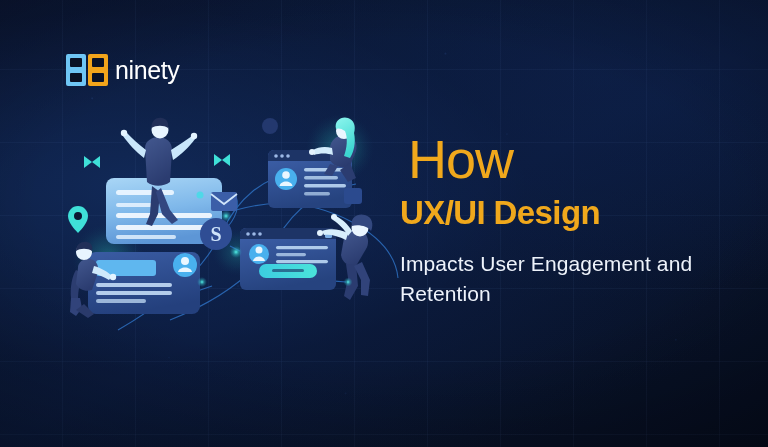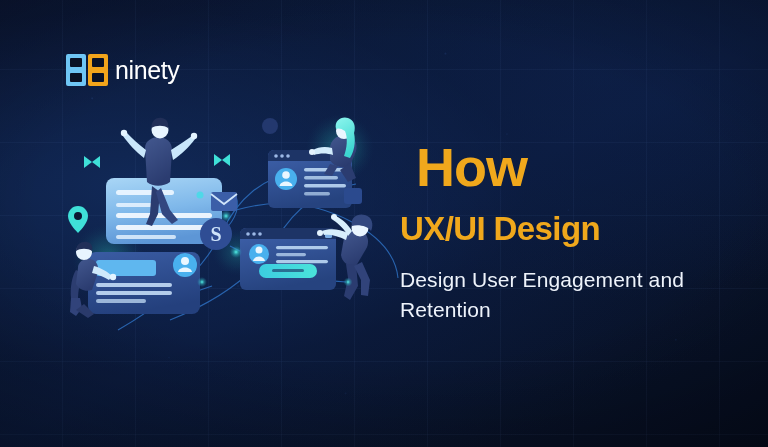--- a/index.html
+++ b/index.html
@@ -93,24 +93,24 @@
   .headline {
     position: absolute;
     left: 400px;
     top: 124px;
     width: 330px;
     z-index: 12;
   }
   .h-how {
     color: #f0a81c;
     font-size: 54px;
-    font-weight: bold;
+    font-weight: normal;
     line-height: 1.02;
     letter-spacing: -1px;
-    margin: 16px;
+    margin: 8px;
   }
   .h-sub {
     color: #f0a81c;
     font-size: 33px;
     font-weight: bold;
     line-height: 1.12;
     letter-spacing: -0.6px;
     margin: 4px 0 17px 0;
   }
   .h-tail {
@@ -340,17 +340,17 @@
           <i></i>
           <i></i>
         </div>
     </div>
     <div class="logo-word">ninety</div>
   </div>
 
   <div class="headline">
     <div class="h-how">How</div>
     <div class="h-sub">UX/UI Design</div>
-    <div class="h-tail">Design User Engagement and Retention</div>
+    <div class="h-tail">Impacts User Engagement and Retention</div>
   </div>
 
   <div class="vignette"></div>
 </div>
 
 </body></html>

